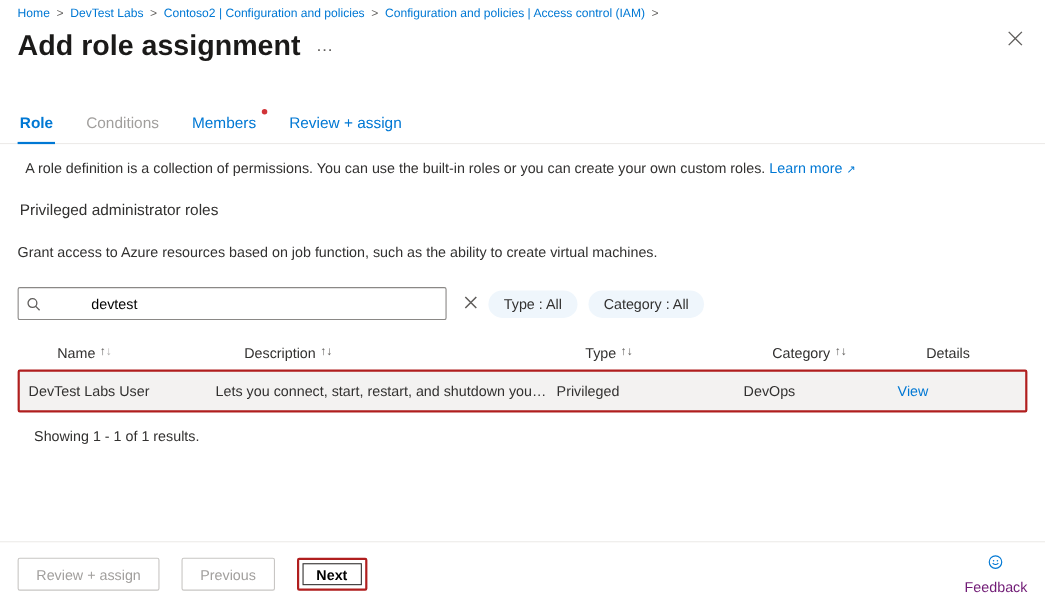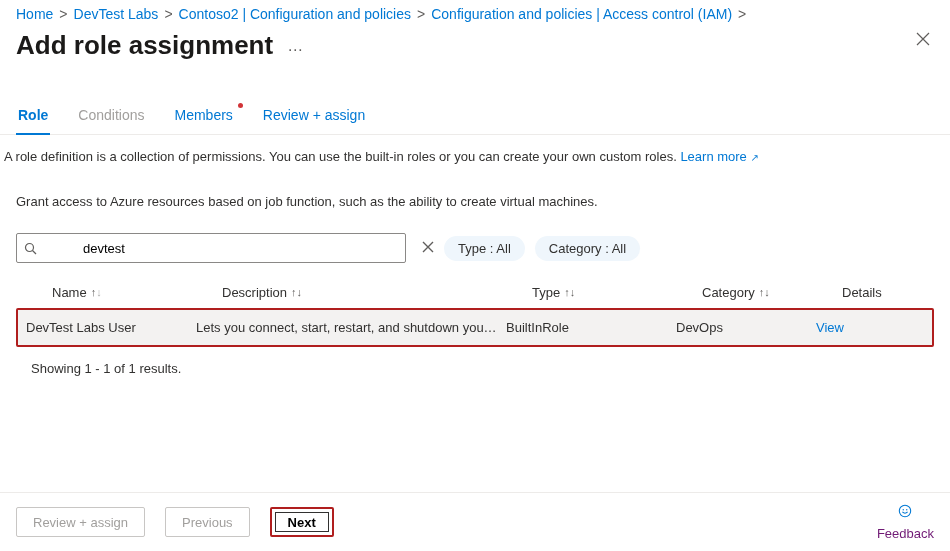--- a/index.html
+++ b/index.html
@@ -9,21 +9,21 @@
     color: #323130;
     background: #fff;
     width: 950px;
     height: 551px;
     overflow: hidden;
     position: relative;
   }
   a { color: #0078d4; text-decoration: none; cursor: pointer; }
   .breadcrumb {
     padding: 6px 16px 2px 16px;
-    font-size: 14px;
+    font-size: 11px;
     display: flex;
     align-items: center;
     gap: 6px;
     flex-wrap: wrap;
   }
   .breadcrumb .sep { color: #605e5c; }
   .title-row {
     display: flex;
     align-items: center;
     padding: 6px 16px 16px 16px;
@@ -74,21 +74,21 @@
   }
   .tabs .dot::after {
     content: "";
     position: absolute;
     top: 4px; right: -8px;
     width: 5px; height: 5px;
     background: #d13438;
     border-radius: 50%;
   }
   .intro {
-    padding: 14px 16px 10px 4px;
+    padding: 14px 16px 10px 23px;
     font-size: 13px;
     color: #323130;
   }
   .subtabs {
     display: flex;
     gap: 28px;
     padding: 6px 16px 0 16px;
     font-size: 14px;
   }
   .subtabs .subtab {
@@ -256,20 +256,21 @@
   <div class="tab">Review + assign</div>
 </div>
 
 <div class="intro">
   <span>A role definition is a collection of permissions. You can use the built-in roles or you can create your own custom roles.</span>
   <a>Learn more</a>
   <span style="color:#0078d4;font-size:10px;">↗</span>
 </div>
 
 <div class="subtabs">
+  <div class="subtab">Privileged administrator roles</div>
 </div>
 
 <div class="grant-text">Grant access to Azure resources based on job function, such as the ability to create virtual machines.</div>
 
 <div class="filter-row">
   <div class="search-wrap">
     <span class="search-icon">
       <svg width="13" height="13" viewBox="0 0 13 13">
           <circle cx="5.5" cy="5.5" r="4" fill="none" stroke="#605e5c" stroke-width="1.2"></circle>
           <line x1="8.5" y1="8.5" x2="12" y2="12" stroke="#605e5c" stroke-width="1.2"></line>
@@ -310,21 +311,21 @@
       <span>Category</span>
       <span class="sort-arrows">↑↓</span>
     </div>
     <div class="th">
       <span>Details</span>
     </div>
   </div>
   <div class="trow">
     <div>DevTest Labs User</div>
     <div class="desc-cell">Lets you connect, start, restart, and shutdown your vir…</div>
-    <div>BuiltInRole</div>
+    <div>Privileged</div>
     <div>DevOps</div>
     <div><a>View</a></div>
   </div>
 </div>
 
 <div class="results-count">Showing 1 - 1 of 1 results.</div>
 
 <div class="footer">
   <button class="btn disabled">Review + assign</button>
   <button class="btn disabled">Previous</button>

